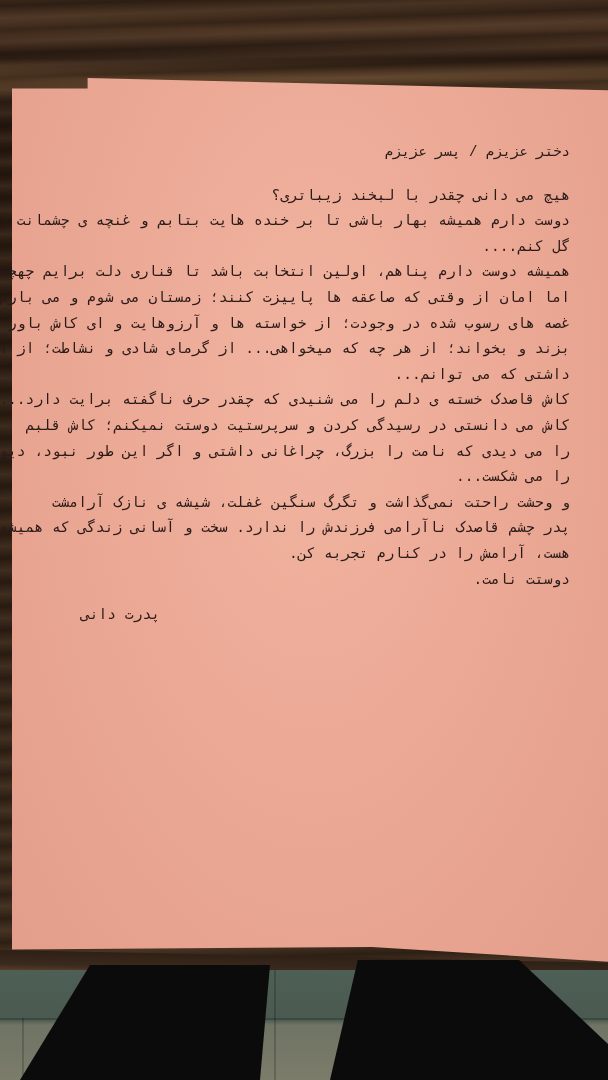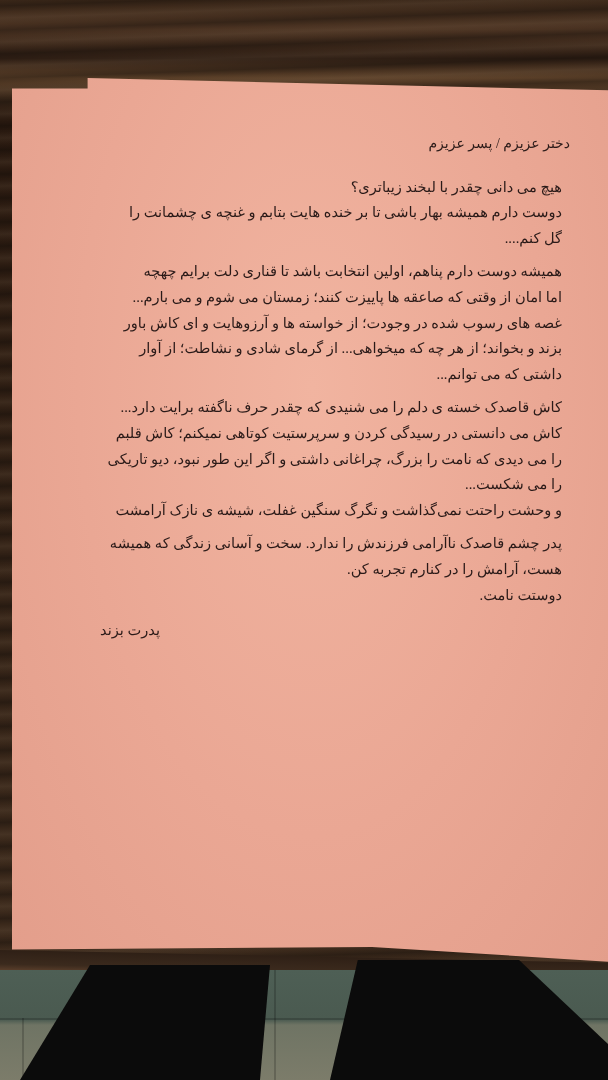--- a/index.html
+++ b/index.html
@@ -72,36 +72,36 @@
       background:
         radial-gradient(ellipse at 50% 35%, #f1b4a0 0%, #eaa794 55%, #e39e8b 100%);
       clip-path: polygon(
         0 1.2%, 12.6% 1.2%, 12.6% 0, 100% 1.4%,
         100% 100%, 60% 98.3%, 0 98.6%);
       box-shadow: 0 0 2px rgba(0,0,0,0.4);
     }
     .letter {
       position: absolute;
       left: 38px;
-      top: 131px;
+      top: 140px;
       width: 532px;
       direction: rtl;
       text-align: right;
       color: #2a1a18;
-      font-family: Liberation Serif, serif;
+      font-family: Liberation Mono, monospace;
       font-size: 14.6px;
       line-height: 25.6px;
     }
     .greeting {
       margin-right: 0;
       margin-bottom: 18px;
       font-size: 14px;
     }
     .para {
-      margin: 8px;
+      margin: 0;
       padding: 0;
     }
     .para .line {
       display: block;
       white-space: nowrap;
     }
     .signature {
       margin-top: 10px;
       margin-right: 410px;
       text-align: right;
@@ -136,26 +136,26 @@
   <div class="para">
     <span class="line">همیشه دوست دارم پناهم، اولین انتخابت باشد تا قناری دلت برایم چهچه</span>
     <span class="line">اما امان از وقتی که صاعقه ها پاییزت کنند؛ زمستان می شوم و می بارم...</span>
     <span class="line">غصه های رسوب شده در وجودت؛ از خواسته ها و آرزوهایت و ای کاش باور</span>
     <span class="line">بزند و بخواند؛ از هر چه که میخواهی... از گرمای شادی و نشاطت؛ از آوار</span>
     <span class="line">داشتی که می توانم...</span>
   </div>
 
   <div class="para">
     <span class="line">کاش قاصدک خسته ی دلم را می شنیدی که چقدر حرف ناگفته برایت دارد...</span>
-    <span class="line">کاش می دانستی در رسیدگی کردن و سرپرستیت کوتاهی نمیکنم؛ کاش قلبم</span>
+    <span class="line">کاش می دانستی در رسیدگی کردن و سرپرستیت دوستت نمیکنم؛ کاش قلبم</span>
     <span class="line">را می دیدی که نامت را بزرگ، چراغانی داشتی و اگر این طور نبود، دیو تاریکی</span>
     <span class="line">را می شکست...</span>
     <span class="line">و وحشت راحتت نمی‌گذاشت و تگرگ سنگین غفلت، شیشه ی نازک آرامشت</span>
   </div>
 
   <div class="para">
     <span class="line">پدر چشم قاصدک ناآرامی فرزندش را ندارد. سخت و آسانی زندگی که همیشه</span>
     <span class="line">هست، آرامش را در کنارم تجربه کن.</span>
     <span class="line">دوستت نامت.</span>
   </div>
 
-  <div class="signature">پدرت بزند</div>
+  <div class="signature">پدرت دانی</div>
 </div>
 
 </body></html>

